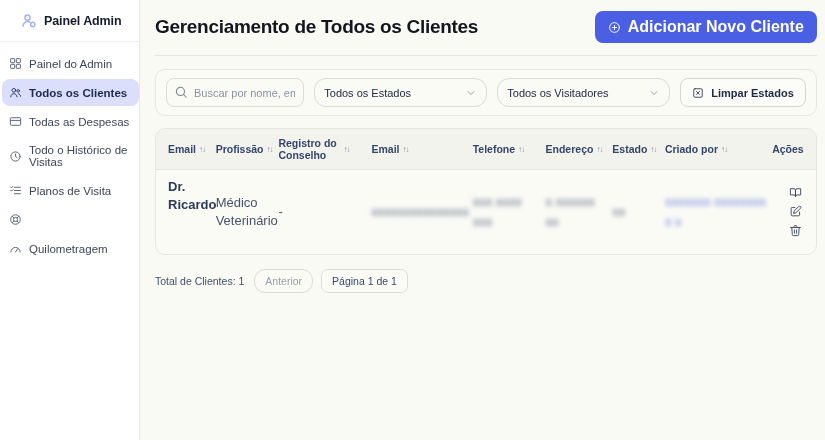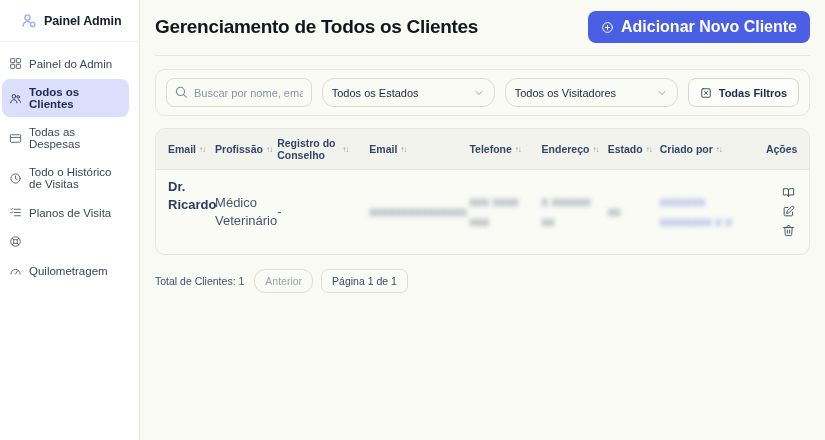--- a/index.html
+++ b/index.html
@@ -19,21 +19,21 @@
   }
   .sidebar-header {
     display:flex; align-items:center; gap:6px;
     padding:12px 8px 11px 20px;
     border-bottom:1px solid #efefec;
   }
   .sidebar-title { font-size:12.5px; font-weight:700; color:#171d2b; letter-spacing:-0.1px; }
   .nav { padding:6px 0 0 0; }
   .nav-item {
     display:flex; align-items:center; gap:7px;
-    margin:2px 10px 2px 2px; padding:7px 5px 7px 7px;
+    margin:2px 0 2px 2px; padding:7px 5px 7px 7px;
     border-radius:8px; font-size:11.5px; color:#3d4656;
     cursor:pointer; text-decoration:none;
   }
   .nav-item .ic { display:flex; align-items:center; color:#5b6474; }
   .nav-item.active { background:#dbdffb; color:#1d2a52; font-weight:700; }
   .nav-item.active .ic { color:#2b3a66; }
 
   
   .main { flex:1; padding:0 15px; position:relative; }
   .page-header {
@@ -258,21 +258,21 @@
         </span>
       </div>
       <button class="clear-btn">
         <span>
           <svg width="12" height="12" viewBox="0 0 24 24" fill="none" stroke="#2b3752" stroke-width="1.7" stroke-linecap="round">
             <rect x="3.5" y="3.5" width="17" height="17" rx="2.5"></rect>
               <line x1="9" y1="9" x2="15" y2="15"></line>
               <line x1="15" y1="9" x2="9" y2="15"></line>
           </svg>
         </span>
-        <span>Todas Filtros</span>
+        <span>Limpar Estados</span>
       </button>
     </section>
 
     <section class="table-card">
       <table>
         <colgroup>
           <col class="c-nome">
             <col class="c-prof">
             <col class="c-reg">
             <col class="c-email">

